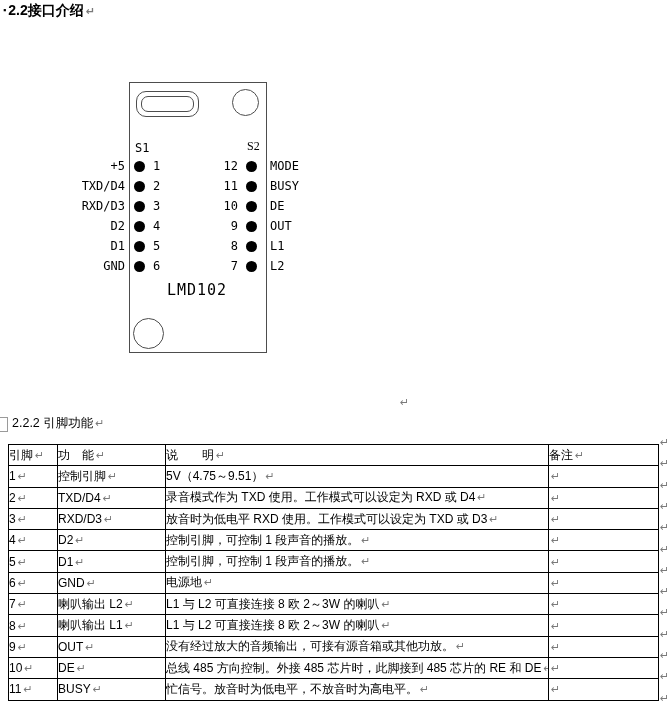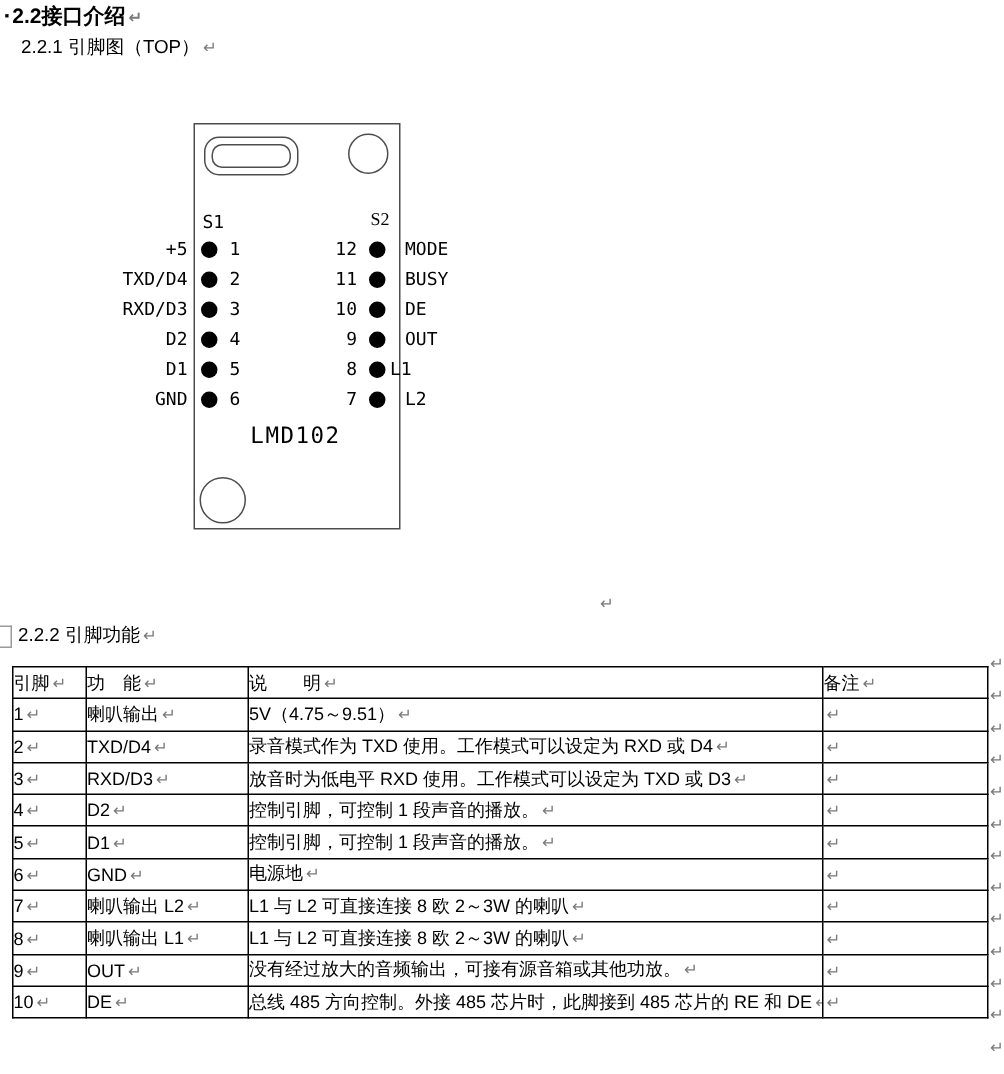--- a/index.html
+++ b/index.html
@@ -47,23 +47,20 @@
   .clipped-bottom{position:absolute;left:30px;top:711px;font-size:15px;font-weight:bold;letter-spacing:2px;white-space:nowrap;}
 </style>
 </head>
 <body>
 
 <div id="page">
 
   <div class="h-main">
     <span class="bullet">▪</span><span>2.2接口介绍</span><span class="pil">↵</span>
   </div>
-  <div class="h-sub1">
-    <span>2.2.1 引脚图（TOP）</span><span class="pil">↵</span>
-  </div>
 
   <div>
     <div class="chip"></div>
     <div class="xtal-outer">
       <div class="xtal-inner"></div>
     </div>
     <div class="hole hole-tr"></div>
     <div class="hole hole-bl"></div>
     <div class="s-label s1 mono">S1</div>
     <div class="s-label s2 mono">S2</div>
@@ -94,21 +91,21 @@
         <div class="pin-dot" style="left: 246px; top: 181px;"></div>
         <div class="pin-text mono" style="left: 270px; top: 179px;">BUSY</div>
         <div class="pin-text mono" style="left: 208px; width: 30px; text-align: right; top: 199px;">10</div>
         <div class="pin-dot" style="left: 246px; top: 201px;"></div>
         <div class="pin-text mono" style="left: 270px; top: 199px;">DE</div>
         <div class="pin-text mono" style="left: 208px; width: 30px; text-align: right; top: 219px;">9</div>
         <div class="pin-dot" style="left: 246px; top: 221px;"></div>
         <div class="pin-text mono" style="left: 270px; top: 219px;">OUT</div>
         <div class="pin-text mono" style="left: 208px; width: 30px; text-align: right; top: 239px;">8</div>
         <div class="pin-dot" style="left: 246px; top: 241px;"></div>
-        <div class="pin-text mono" style="left: 260px; top: 239px;">L1</div>
+        <div class="pin-text mono" style="left: 270px; top: 239px;">L1</div>
         <div class="pin-text mono" style="left: 208px; width: 30px; text-align: right; top: 259px;">7</div>
         <div class="pin-dot" style="left: 246px; top: 261px;"></div>
         <div class="pin-text mono" style="left: 270px; top: 259px;">L2</div>
       </div>
   </div>
 
   <div class="bookmark"></div>
   <div class="h-sub2">
     <span>2.2.2 引脚功能</span><span class="pil">↵</span>
   </div>
@@ -125,21 +122,21 @@
         <tr id="table-head-row">
           <th class="head-pin"><span>引脚</span><span class="pil">↵</span></th>
           <th class="head-func"><span>功　能</span><span class="pil">↵</span></th>
           <th class="head-desc"><span>说　　明</span><span class="pil">↵</span></th>
           <th class="head-note"><span>备注</span><span class="pil">↵</span></th>
         </tr>
       </thead>
     <tbody id="table-body">
         <tr>
           <td class="cell-pin"><span>1</span><span class="pil">↵</span></td>
-          <td class="cell-func"><span>喇叭输出</span><span class="pil">↵</span></td>
+          <td class="cell-func"><span>控制引脚</span><span class="pil">↵</span></td>
           <td class="cell-desc"><span>5V（4.75～9.51）</span><span class="pil">↵</span></td>
           <td class="cell-note"><span class="pil">↵</span></td>
         </tr>
         <tr>
           <td class="cell-pin"><span>2</span><span class="pil">↵</span></td>
           <td class="cell-func"><span>TXD/D4</span><span class="pil">↵</span></td>
           <td class="cell-desc"><span>录音模式作为 TXD 使用。工作模式可以设定为 RXD 或 D4</span><span class="pil">↵</span></td>
           <td class="cell-note"><span class="pil">↵</span></td>
         </tr>
         <tr>
@@ -181,20 +178,26 @@
         <tr>
           <td class="cell-pin"><span>9</span><span class="pil">↵</span></td>
           <td class="cell-func"><span>OUT</span><span class="pil">↵</span></td>
           <td class="cell-desc"><span>没有经过放大的音频输出，可接有源音箱或其他功放。</span><span class="pil">↵</span></td>
           <td class="cell-note"><span class="pil">↵</span></td>
         </tr>
         <tr>
           <td class="cell-pin"><span>10</span><span class="pil">↵</span></td>
           <td class="cell-func"><span>DE</span><span class="pil">↵</span></td>
           <td class="cell-desc"><span>总线 485 方向控制。外接 485 芯片时，此脚接到 485 芯片的 RE 和 DE</span><span class="pil">↵</span></td>
+          <td class="cell-note"><span class="pil">↵</span></td>
+        </tr>
+        <tr>
+          <td class="cell-pin"><span>11</span><span class="pil">↵</span></td>
+          <td class="cell-func"><span>BUSY</span><span class="pil">↵</span></td>
+          <td class="cell-desc"><span>忙信号。放音时为低电平，不放音时为高电平。</span><span class="pil">↵</span></td>
           <td class="cell-note"><span class="pil">↵</span></td>
         </tr>
       </tbody>
   </table>
   <div class="row-end-pils" id="row-end-pils">
       <span class="pil" style="top: 3px;">↵</span>
       <span class="pil" style="top: 24.3px;">↵</span>
       <span class="pil" style="top: 45.6px;">↵</span>
       <span class="pil" style="top: 66.9px;">↵</span>
       <span class="pil" style="top: 88.2px;">↵</span>

